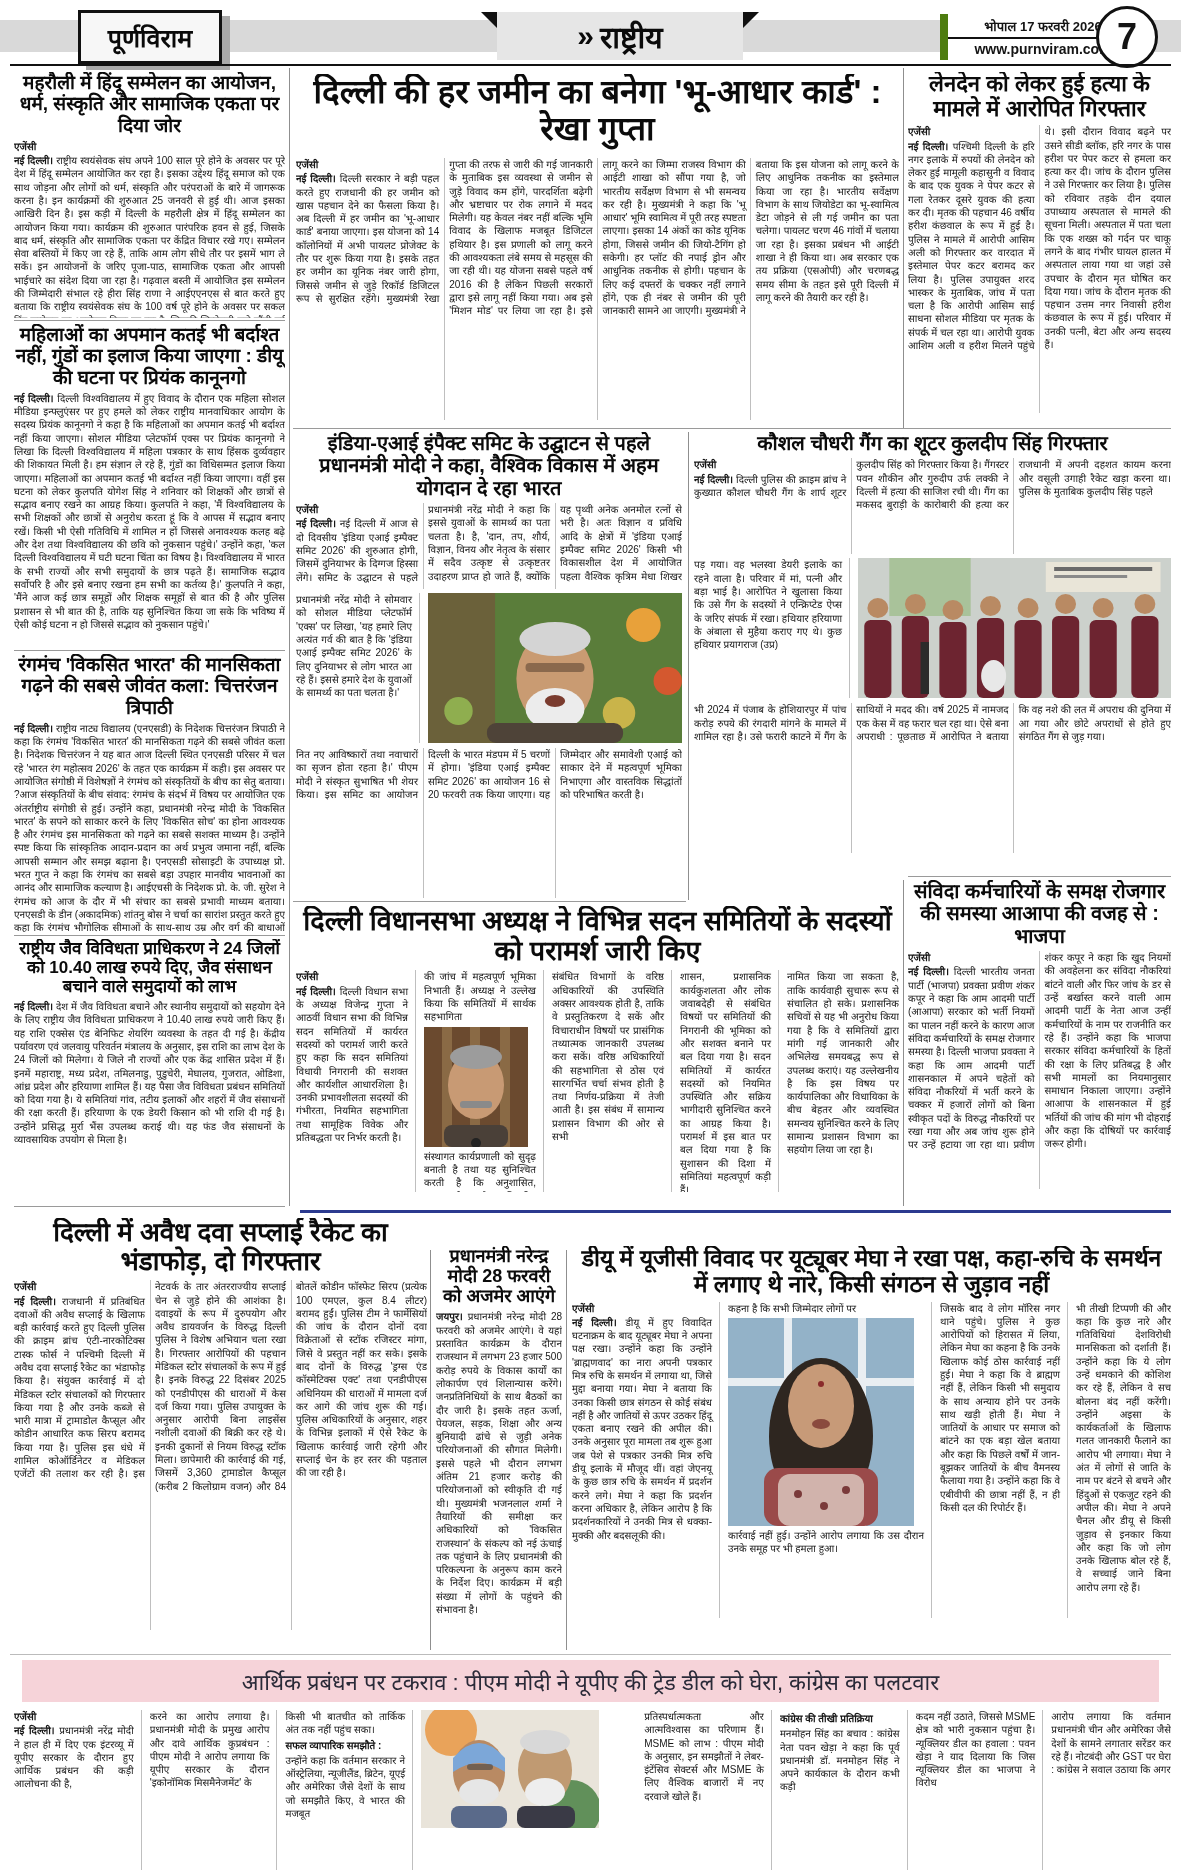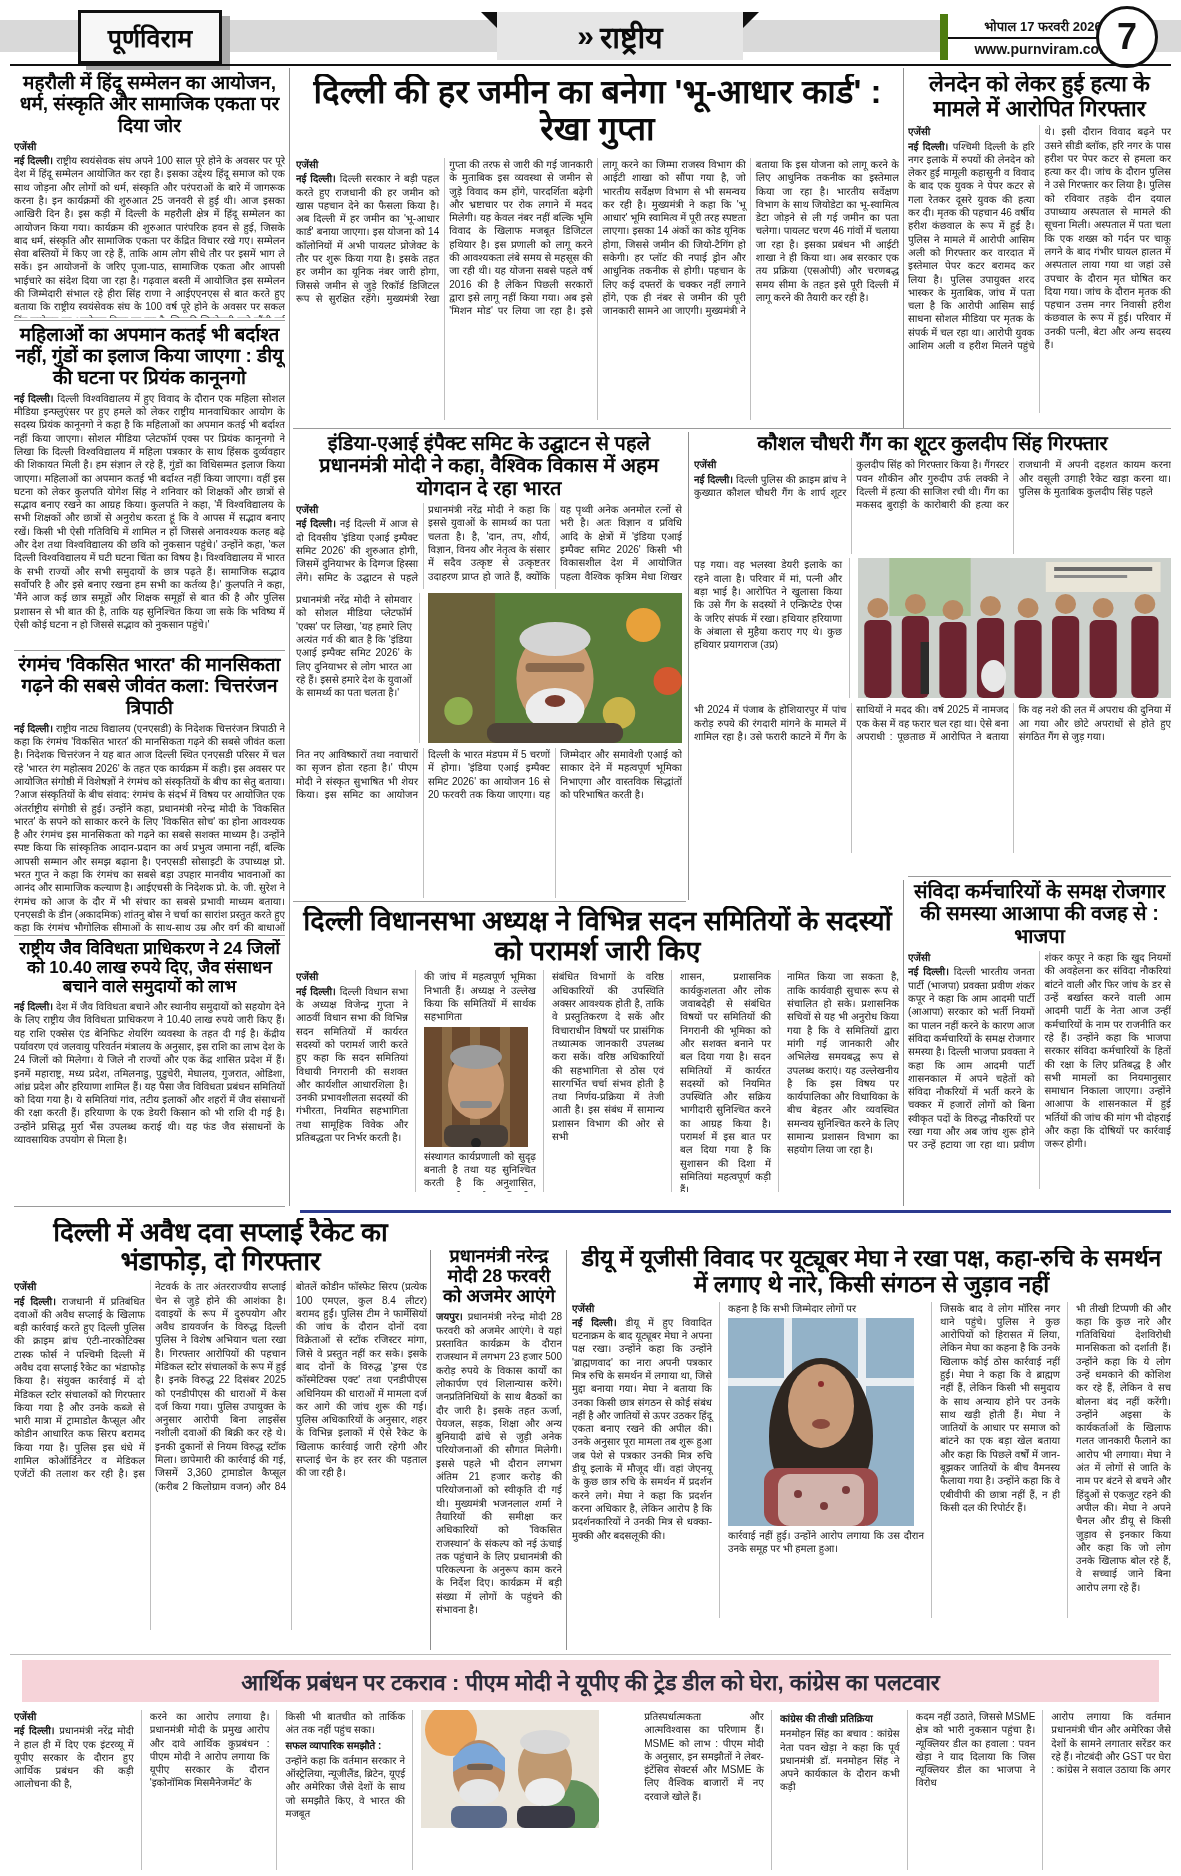--- a/index.html
+++ b/index.html
@@ -37,21 +37,21 @@
   .subhd{font-weight:700;text-align:left;margin:2px 0;}
   
   .vline{width:1px;background:#8f8f8f;}
   .hline{height:1px;background:#9a9a9a;}
   .blueline{height:3px;background:#2b3a8f;}
   
   .ph{position:relative;overflow:hidden;background:#999;}
   .ph svg{display:block;width:100%;height:100%;}
   
   .strip-band{background:#f6d3d9;display:flex;align-items:center;justify-content:center;}
-  .strip-hd{font-size:22px;font-weight:700;color:#2a2a38;margin:0;}
+  .strip-hd{font-size:22px;font-weight:400;color:#2a2a38;margin:0;}
 </style>
 </head>
 <body>
 
 <div id="page">
 
   <div class="abs mast-band"></div>
   <div class="abs logo-box">
     <span class="logo-txt">पूर्णविराम</span>
   </div>

